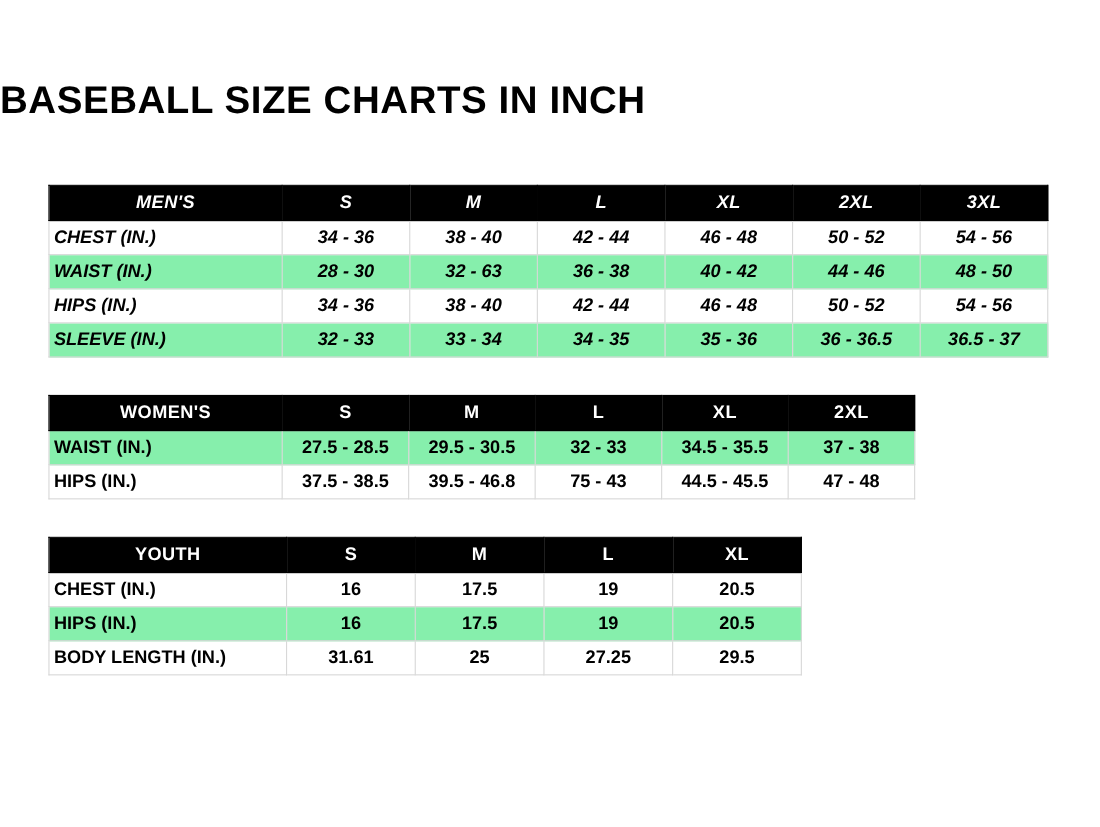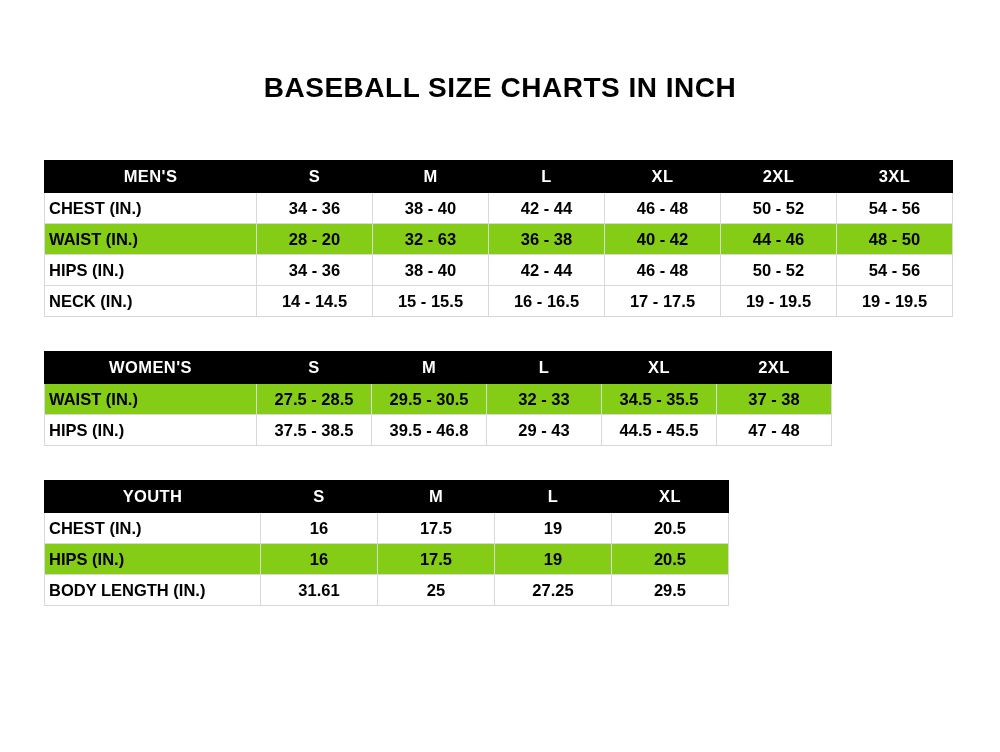--- a/index.html
+++ b/index.html
@@ -14,22 +14,21 @@
     color: #000000;
     overflow: hidden;
   }
   .page {
     position: relative;
     width: 1000px;
     height: 752px;
     box-sizing: border-box;
   }
   .title {
-    text-align: center;
-    font-size: 28px;
+    font-size: 35px;
     font-weight: bold;
     letter-spacing: 0.5px;
     margin: 0;
     padding-top: 72px;
     color: #000;
   }
 
   .tables {
     padding: 0 44px;
     margin-top: 56px;
@@ -55,29 +54,29 @@
     color: #ffffff;
     border: 1px solid #000000;
     height: 32px;
     font-weight: bold;
     letter-spacing: 0.4px;
   }
   table.size-chart thead th.row-label-head {
     text-align: center;
   }
   table.size-chart tbody tr.alt td {
-    background: #84cc16;
+    background: #86efac;
   }
   table.size-chart tbody td.row-label {
     text-align: left;
     font-weight: bold;
   }
 
   
-  #table-mens { width: 760px; }
+  #table-mens { width: 760px; font-style: italic; }
   #table-mens col.c-label { width: 212px; }
   #table-mens col.c-val { width: 116px; }
 
   
   #table-womens { width: 777px; margin-top: 34px; }
   #table-womens col.c-label { width: 212px; }
   #table-womens col.c-val { width: 115px; }
 
   
   #table-youth { width: 684px; margin-top: 34px; }
@@ -119,44 +118,44 @@
           <td class="row-label">CHEST (IN.)</td>
           <td>34 - 36</td>
           <td>38 - 40</td>
           <td>42 - 44</td>
           <td>46 - 48</td>
           <td>50 - 52</td>
           <td>54 - 56</td>
         </tr>
         <tr class="alt">
           <td class="row-label">WAIST (IN.)</td>
-          <td>28 - 20</td>
+          <td>28 - 30</td>
           <td>32 - 63</td>
           <td>36 - 38</td>
           <td>40 - 42</td>
           <td>44 - 46</td>
           <td>48 - 50</td>
         </tr>
         <tr>
           <td class="row-label">HIPS (IN.)</td>
           <td>34 - 36</td>
           <td>38 - 40</td>
           <td>42 - 44</td>
           <td>46 - 48</td>
           <td>50 - 52</td>
           <td>54 - 56</td>
         </tr>
-        <tr>
-          <td class="row-label">NECK (IN.)</td>
-          <td>14 - 14.5</td>
-          <td>15 - 15.5</td>
-          <td>16 - 16.5</td>
-          <td>17 - 17.5</td>
-          <td>19 - 19.5</td>
-          <td>19 - 19.5</td>
+        <tr class="alt">
+          <td class="row-label">SLEEVE (IN.)</td>
+          <td>32 - 33</td>
+          <td>33 - 34</td>
+          <td>34 - 35</td>
+          <td>35 - 36</td>
+          <td>36 - 36.5</td>
+          <td>36.5 - 37</td>
         </tr>
       </tbody>
     </table>
 
     <table class="size-chart" id="table-womens">
       <colgroup>
         <col class="c-label">
         <col class="c-val">
           <col class="c-val">
           <col class="c-val">
@@ -179,21 +178,21 @@
           <td>27.5 - 28.5</td>
           <td>29.5 - 30.5</td>
           <td>32 - 33</td>
           <td>34.5 - 35.5</td>
           <td>37 - 38</td>
         </tr>
         <tr>
           <td class="row-label">HIPS (IN.)</td>
           <td>37.5 - 38.5</td>
           <td>39.5 - 46.8</td>
-          <td>29 - 43</td>
+          <td>75 - 43</td>
           <td>44.5 - 45.5</td>
           <td>47 - 48</td>
         </tr>
       </tbody>
     </table>
 
     <table class="size-chart" id="table-youth">
       <colgroup>
         <col class="c-label">
         <col class="c-val">

